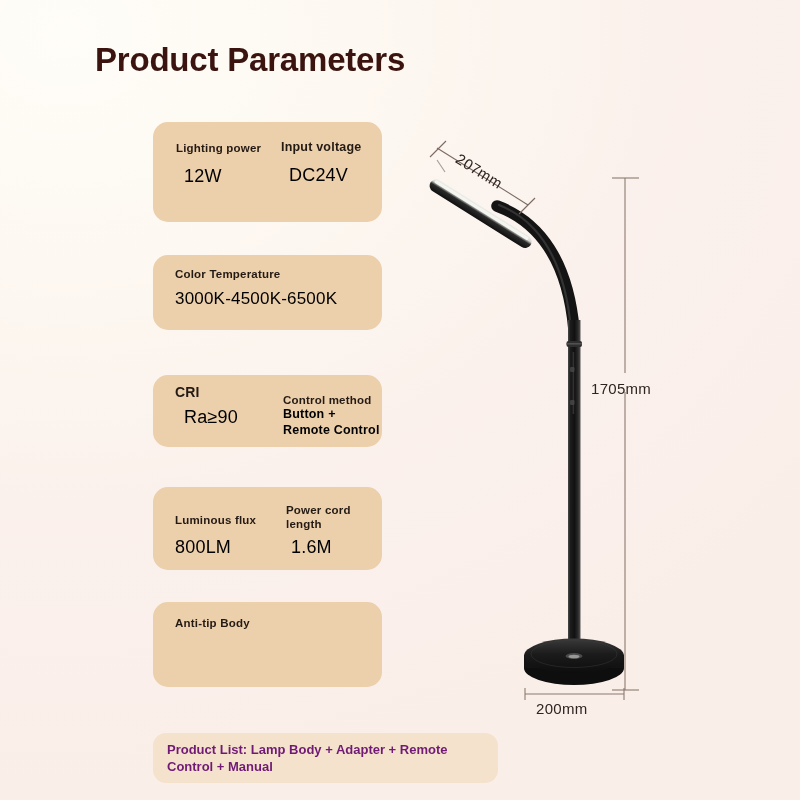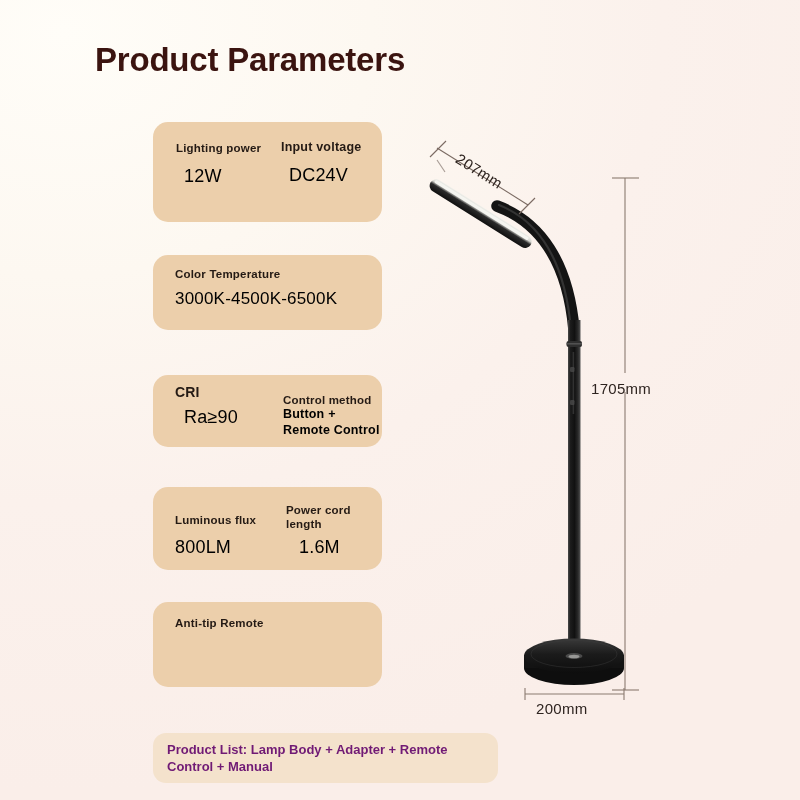--- a/index.html
+++ b/index.html
@@ -51,21 +51,21 @@
   #card3{top:375px;height:72px;}
   #c3l1{left:22px;top:9px;font-size:14px;}
   #c3v1{left:31px;top:32px;}
   #c3l2{left:130px;top:18px;text-align:right;}
   #c3v2{left:130px;top:32px;width:100px;}
   
   #card4{top:487px;height:83px;}
   #c4l1{left:22px;top:26px;}
   #c4v1{left:22px;top:50px;}
   #c4l2{left:133px;top:16px;width:86px;}
-  #c4v2{left:146px;top:50px;}
+  #c4v2{left:138px;top:50px;}
   
   #card5{top:602px;height:85px;}
   #c5l{left:22px;top:14px;}
   #c5v{left:22px;top:39px;width:200px;}
   #c5v .deg{font-size:9px;vertical-align:super;}
   
   #cardbar{
     position:absolute;left:153px;top:733px;width:345px;height:50px;
     background:#f4e2cc;border-radius:13px;
   }
@@ -114,21 +114,21 @@
   </div>
 
   <div class="card" id="card4">
     <div class="row lbl" id="c4l1">Luminous flux</div>
     <div class="row val" id="c4v1">800LM</div>
     <div class="row lbl" id="c4l2">Power cord length</div>
     <div class="row val" id="c4v2">1.6M</div>
   </div>
 
   <div class="card" id="card5">
-    <div class="row lbl" id="c5l">Anti-tip Remote</div>
+    <div class="row lbl" id="c5l">Anti-tip Body</div>
   </div>
 
   <div id="cardbar">
     <div id="barTxt">Product List: Lamp Body + Adapter + Remote Control + Manual</div>
   </div>
 
   <svg id="lamp" viewBox="0 0 800 800">
     <defs>
       <linearGradient id="poleGrad" x1="0" y1="0" x2="1" y2="0">
         <stop offset="0%" stop-color="#4a4a4a"></stop>

